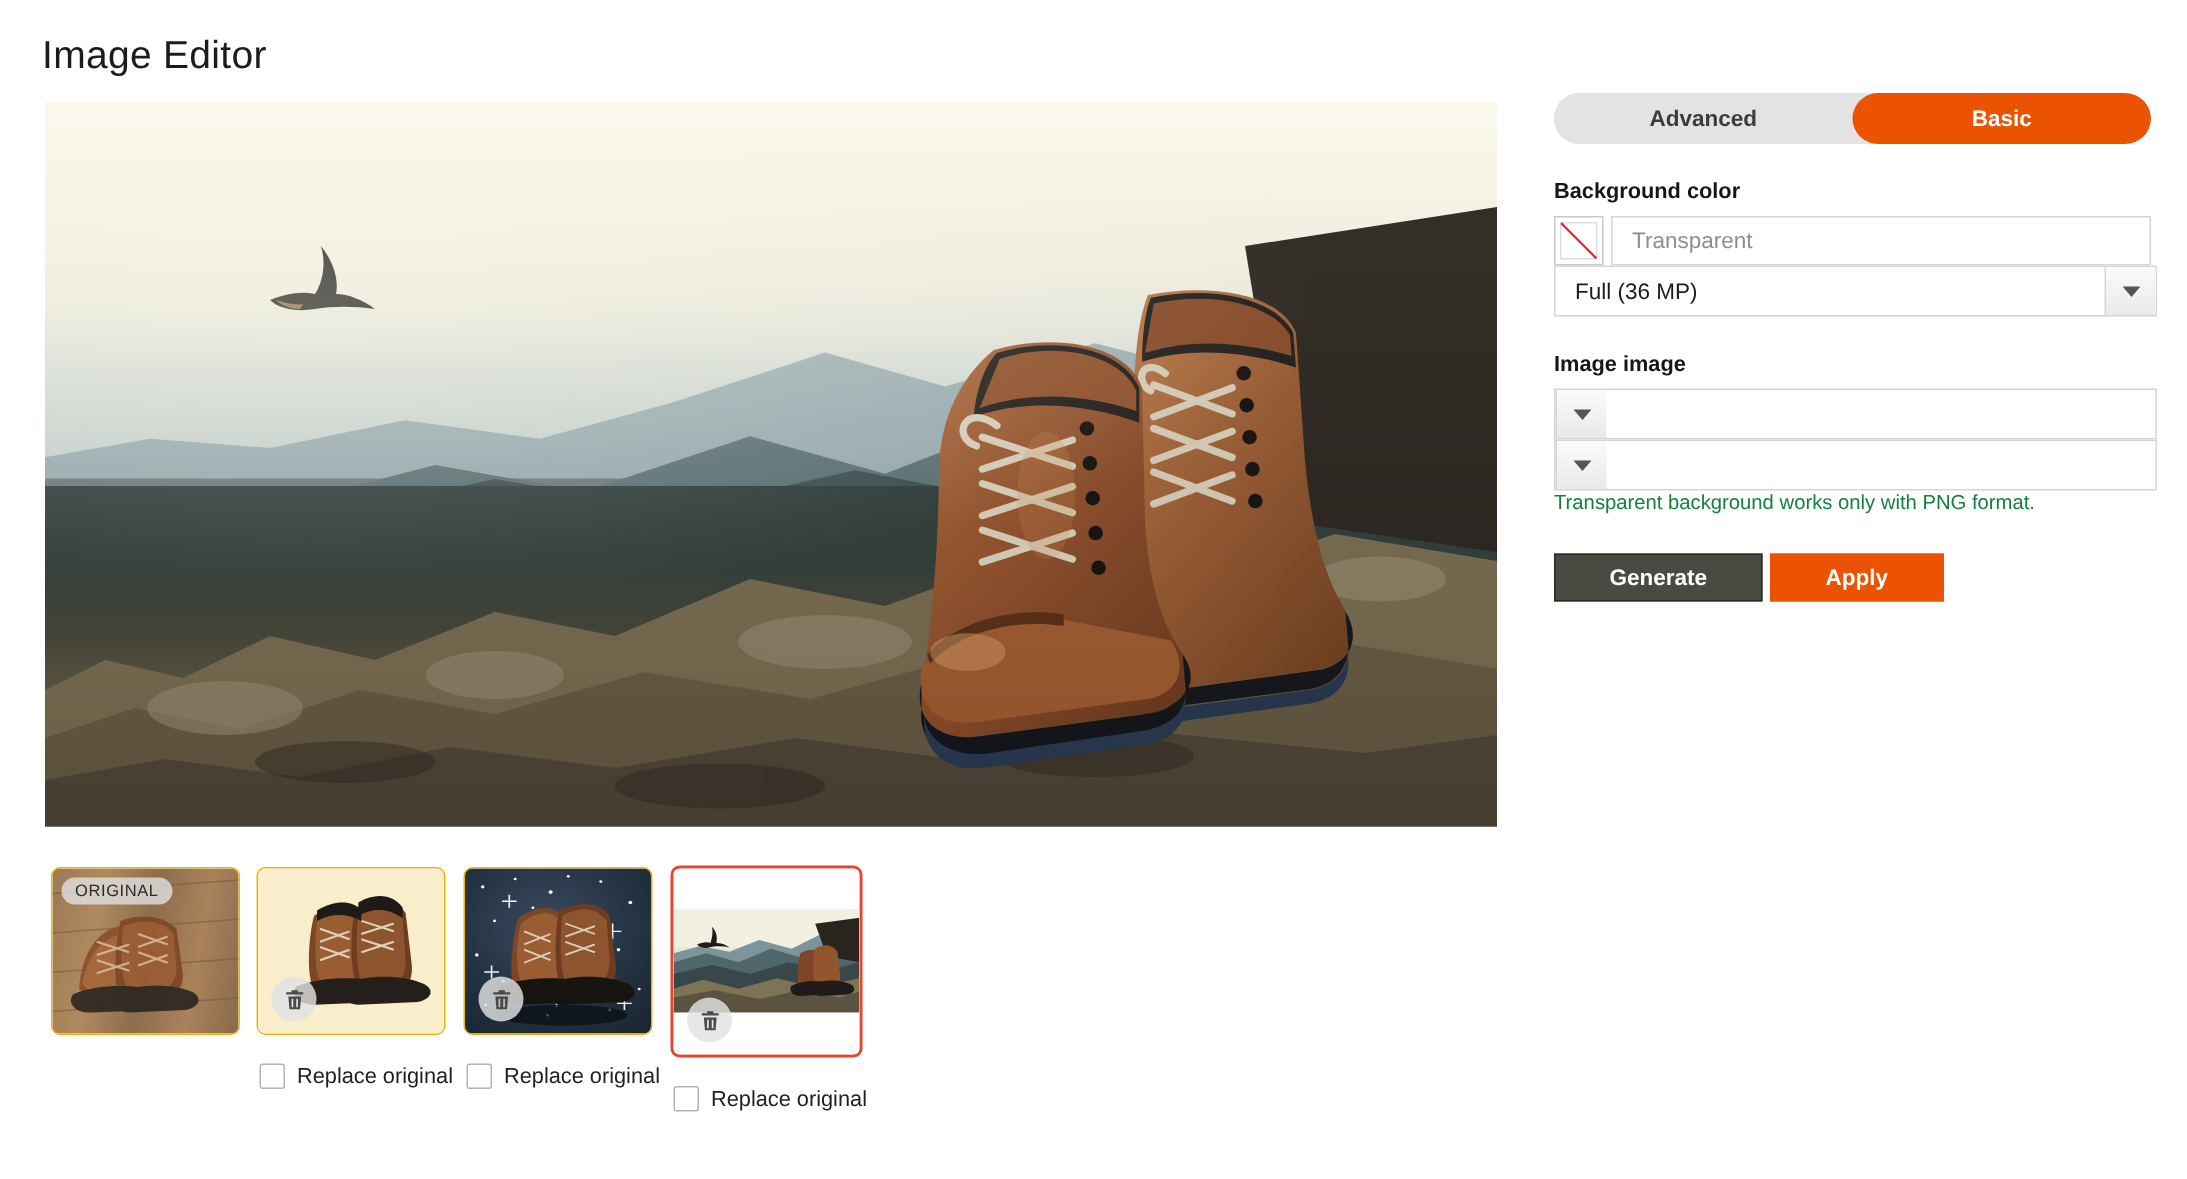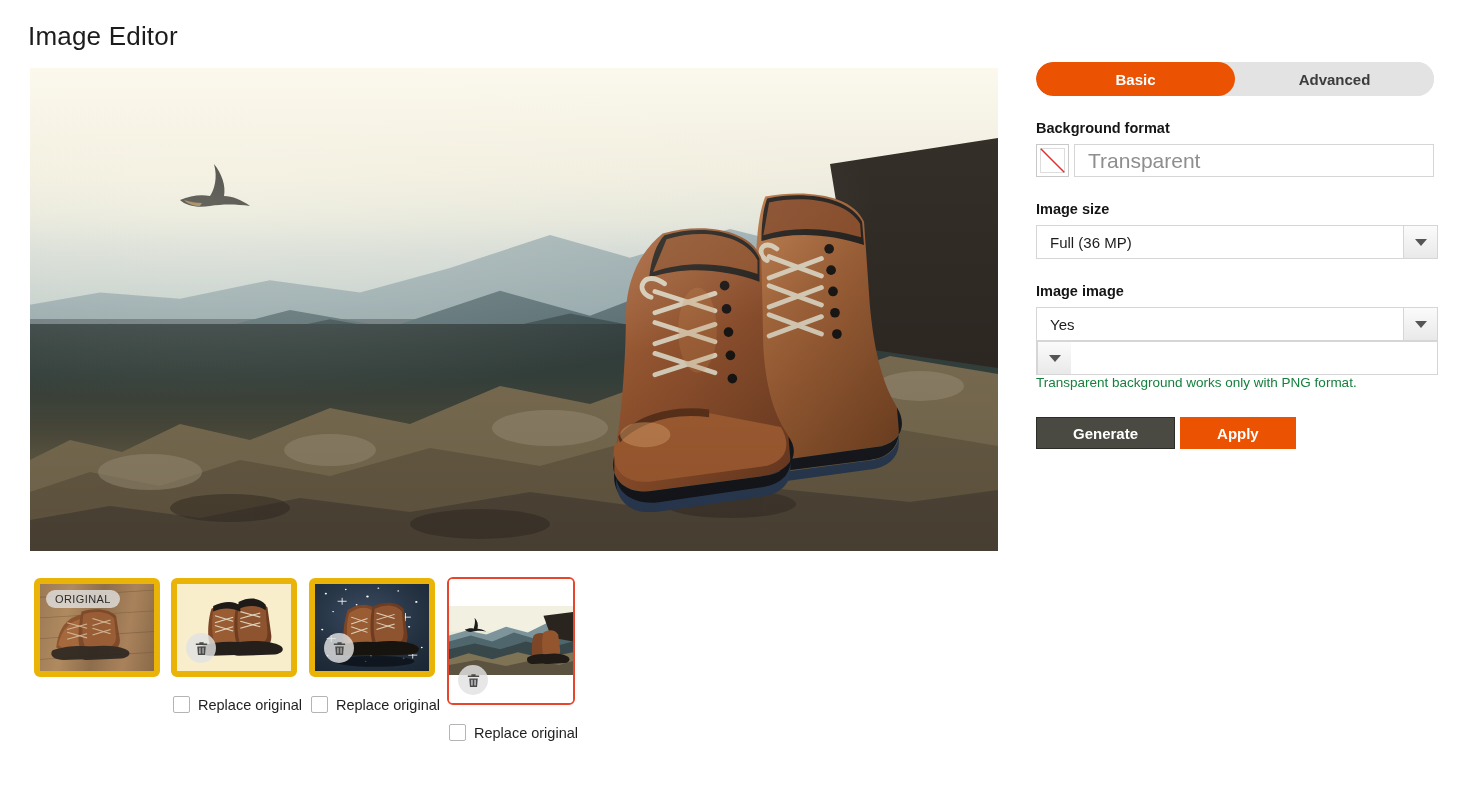--- a/index.html
+++ b/index.html
@@ -54,23 +54,23 @@
     pointer-events:none;
   }
 
   
   .thumbs { position:absolute; left:28px; top:578px; height:170px; }
   .thumb-cell {
     position:absolute; top:0; width:auto;
   }
   .thumb-box {
     position:relative;
-    width:126px; height:99px;
+    width:126px; height:112px;
     border-radius:6px; overflow:hidden;
-    border:6px solid #eab308;
+    border:1px solid #eab308;
     background:#fff;
   }
   .thumb-box.selected {
     border:2px solid #e8452c;
     width:128px; height:128px;
   }
   .thumb-img { position:absolute; inset:0; overflow:hidden; }
   .badge-original {
     position:absolute; left:6px; top:6px;
     background: rgba(225,225,225,.80);
@@ -130,21 +130,21 @@
   .bg-row { display:flex; align-items:stretch; gap:5px; }
   .swatch {
     width:33px; height:33px; border:1px solid #c9c9c9; background:#fff;
     position:relative; flex:none; cursor:pointer;
   }
   .swatch .inner { position:absolute; inset:3px; border:1px solid #ddd; background:#fff; }
   .swatch svg { position:absolute; inset:0; width:100%; height:100%; }
   .bg-input {
     flex:1; height:33px; border:1px solid #d6d6d6; background:#fff;
     display:flex; align-items:center; padding-left:13px;
-    font-size:21px; color:#8e8e8e;
+    font-size:15px; color:#8e8e8e;
   }
 
   .select {
     display:flex; height:34px; width:402px; border:1px solid #d6d6d6;
     background:#fff; cursor:pointer;
   }
   .select .val {
     flex:1; display:flex; align-items:center; padding-left:13px;
     font-size:15px; color:#1c1c1c;
   }
@@ -476,46 +476,44 @@
       <div class="replace-row">
         <div class="cbox"></div>
         <span class="replace-label">Replace original</span>
       </div>
     </div>
   </div>
 
   <div class="panel">
 
     <div class="tabs">
+      <div class="tab inactive">Advanced</div>
       <div class="tab active">Basic</div>
-      <div class="tab inactive">Advanced</div>
-    </div>
-
-    <div class="field-label">Background format</div>
+    </div>
+
+    <div class="field-label">Background color</div>
     <div class="bg-row">
       <div class="swatch">
         <div class="inner"></div>
         <svg viewBox="0 0 33 33" preserveAspectRatio="none">
           <line x1="4" y1="4" x2="29" y2="29" stroke="#e03030" stroke-width="1.6"></line>
         </svg>
       </div>
       <div class="bg-input">Transparent</div>
     </div>
 
-    <div class="field-label">Image size</div>
     <div class="select">
       <div class="val">Full (36 MP)</div>
       <div class="arrow">
           <i></i>
         </div>
     </div>
 
     <div class="field-label">Image image</div>
     <div class="select">
-      <div class="val">Yes</div>
       <div class="arrow">
           <i></i>
         </div>
     </div>
 
     <div class="select">
       <div class="arrow">
           <i></i>
         </div>
     </div>

